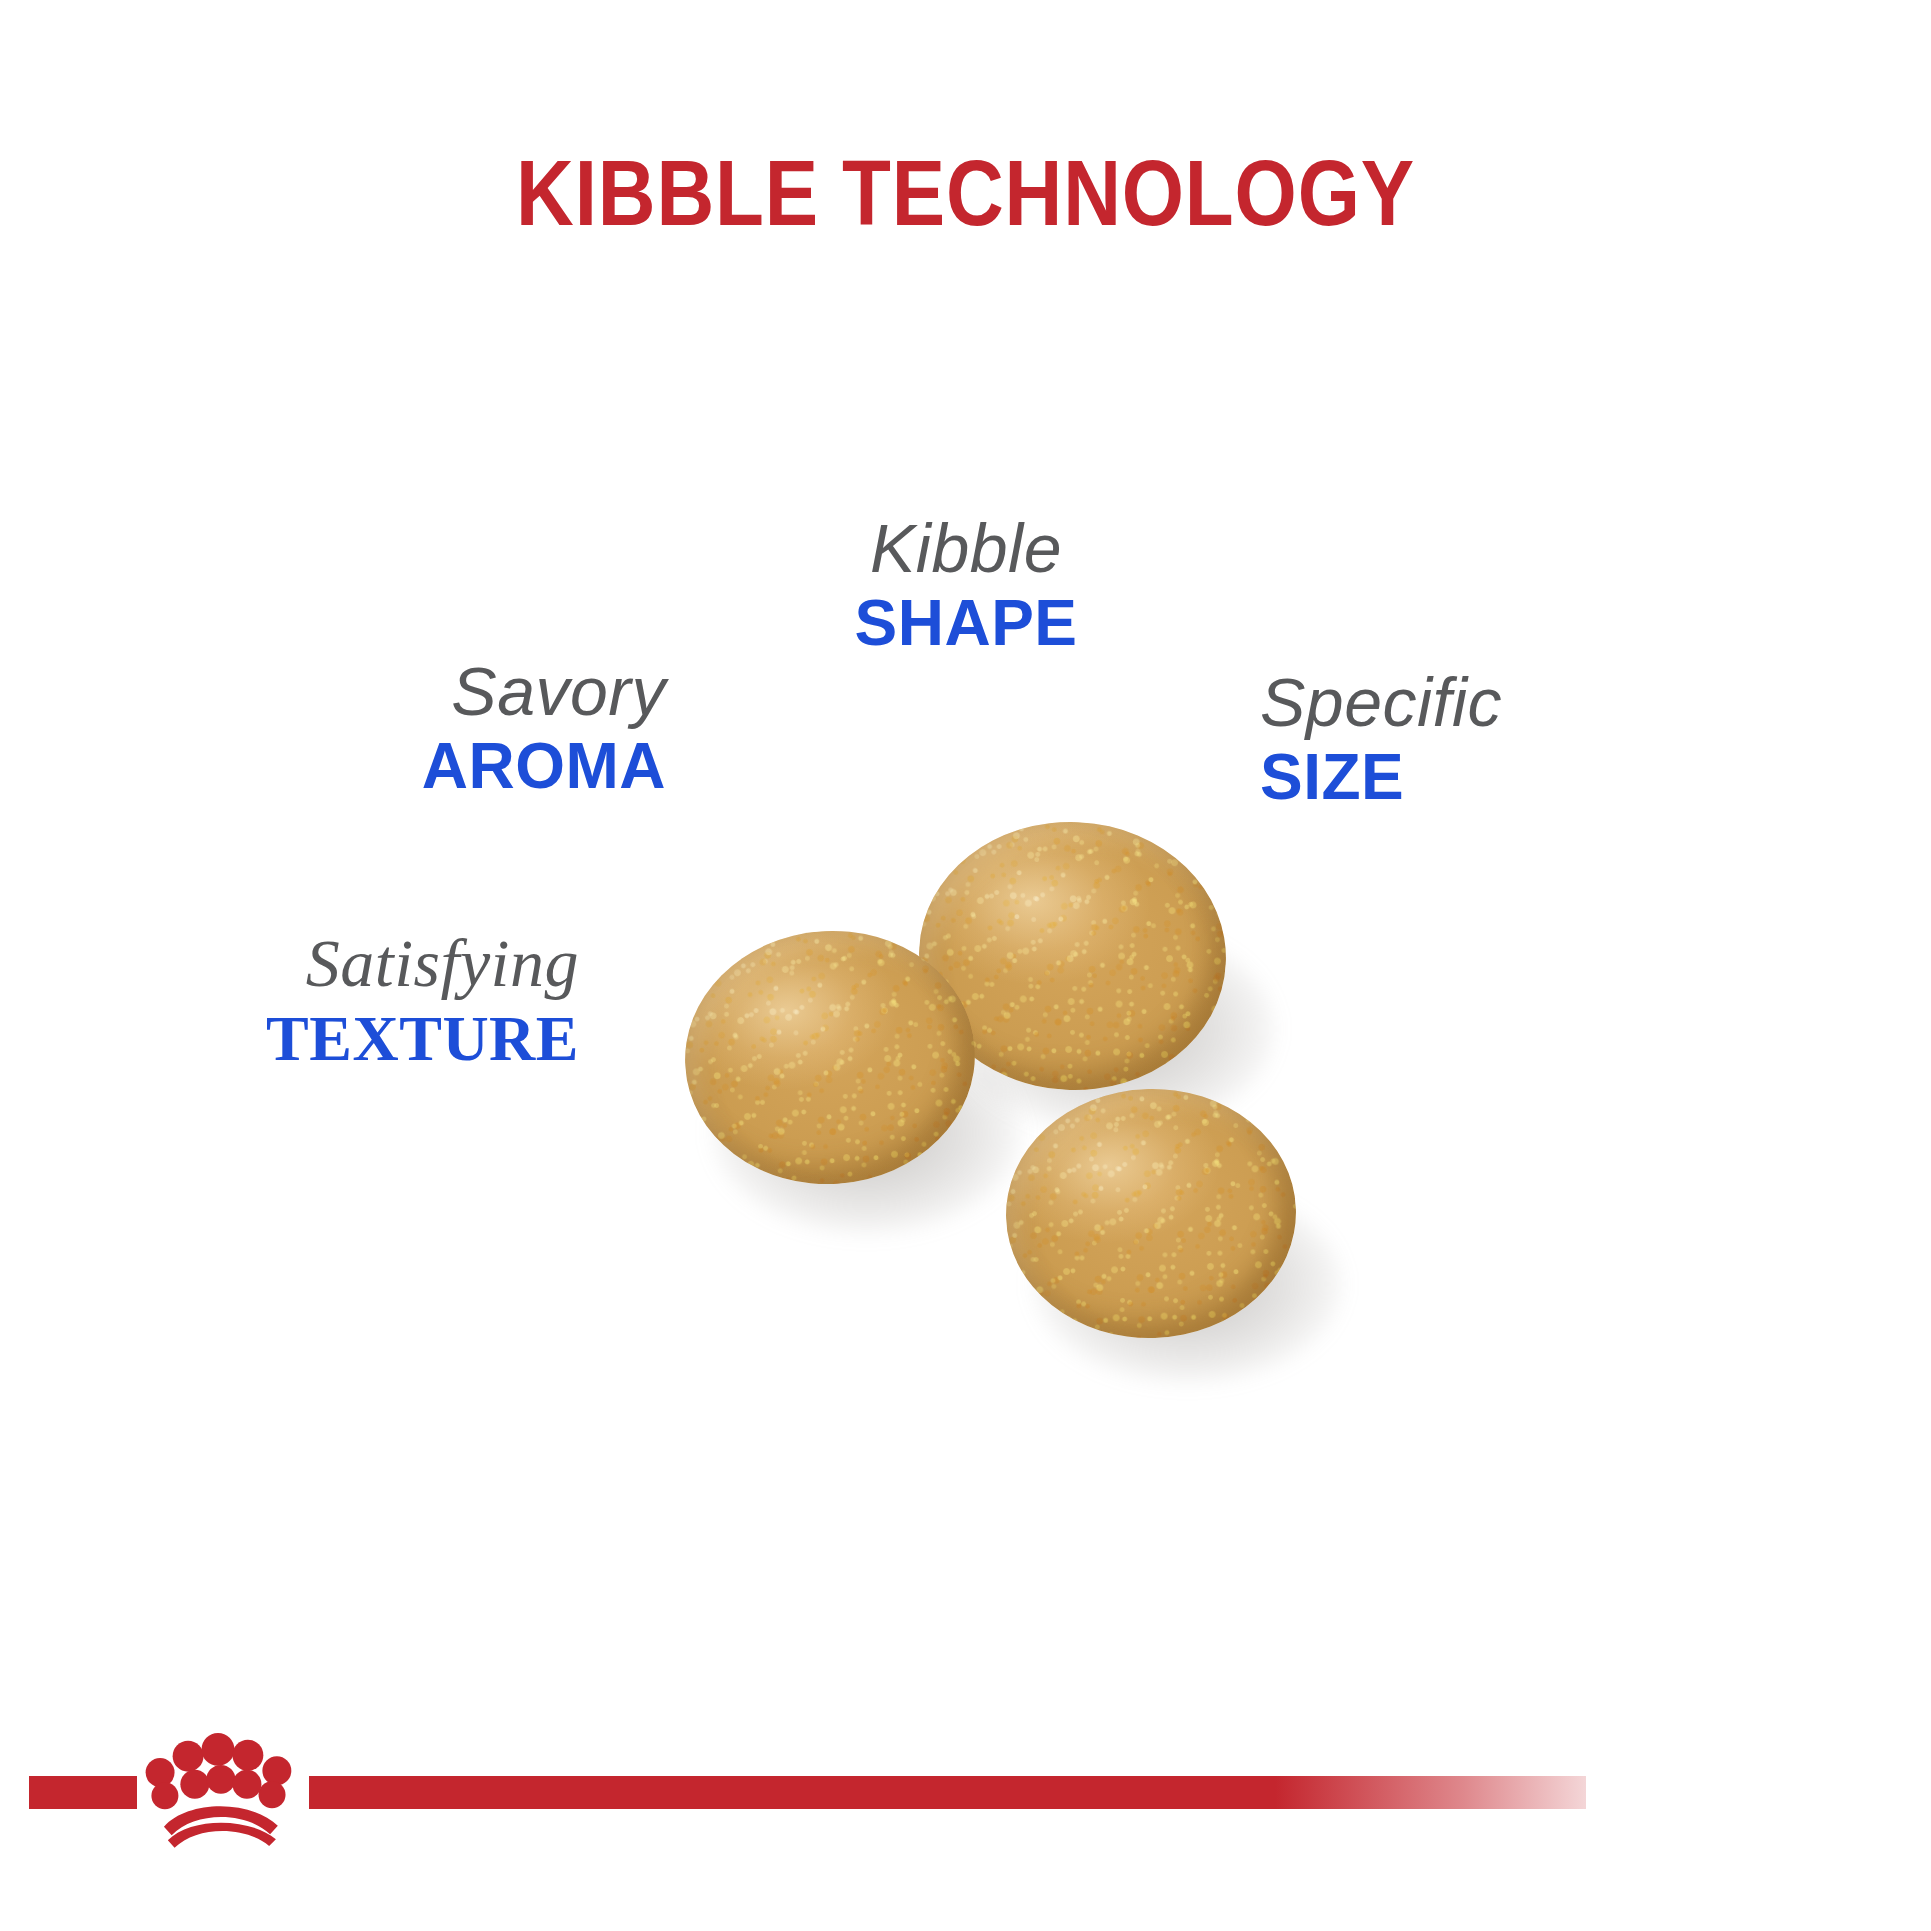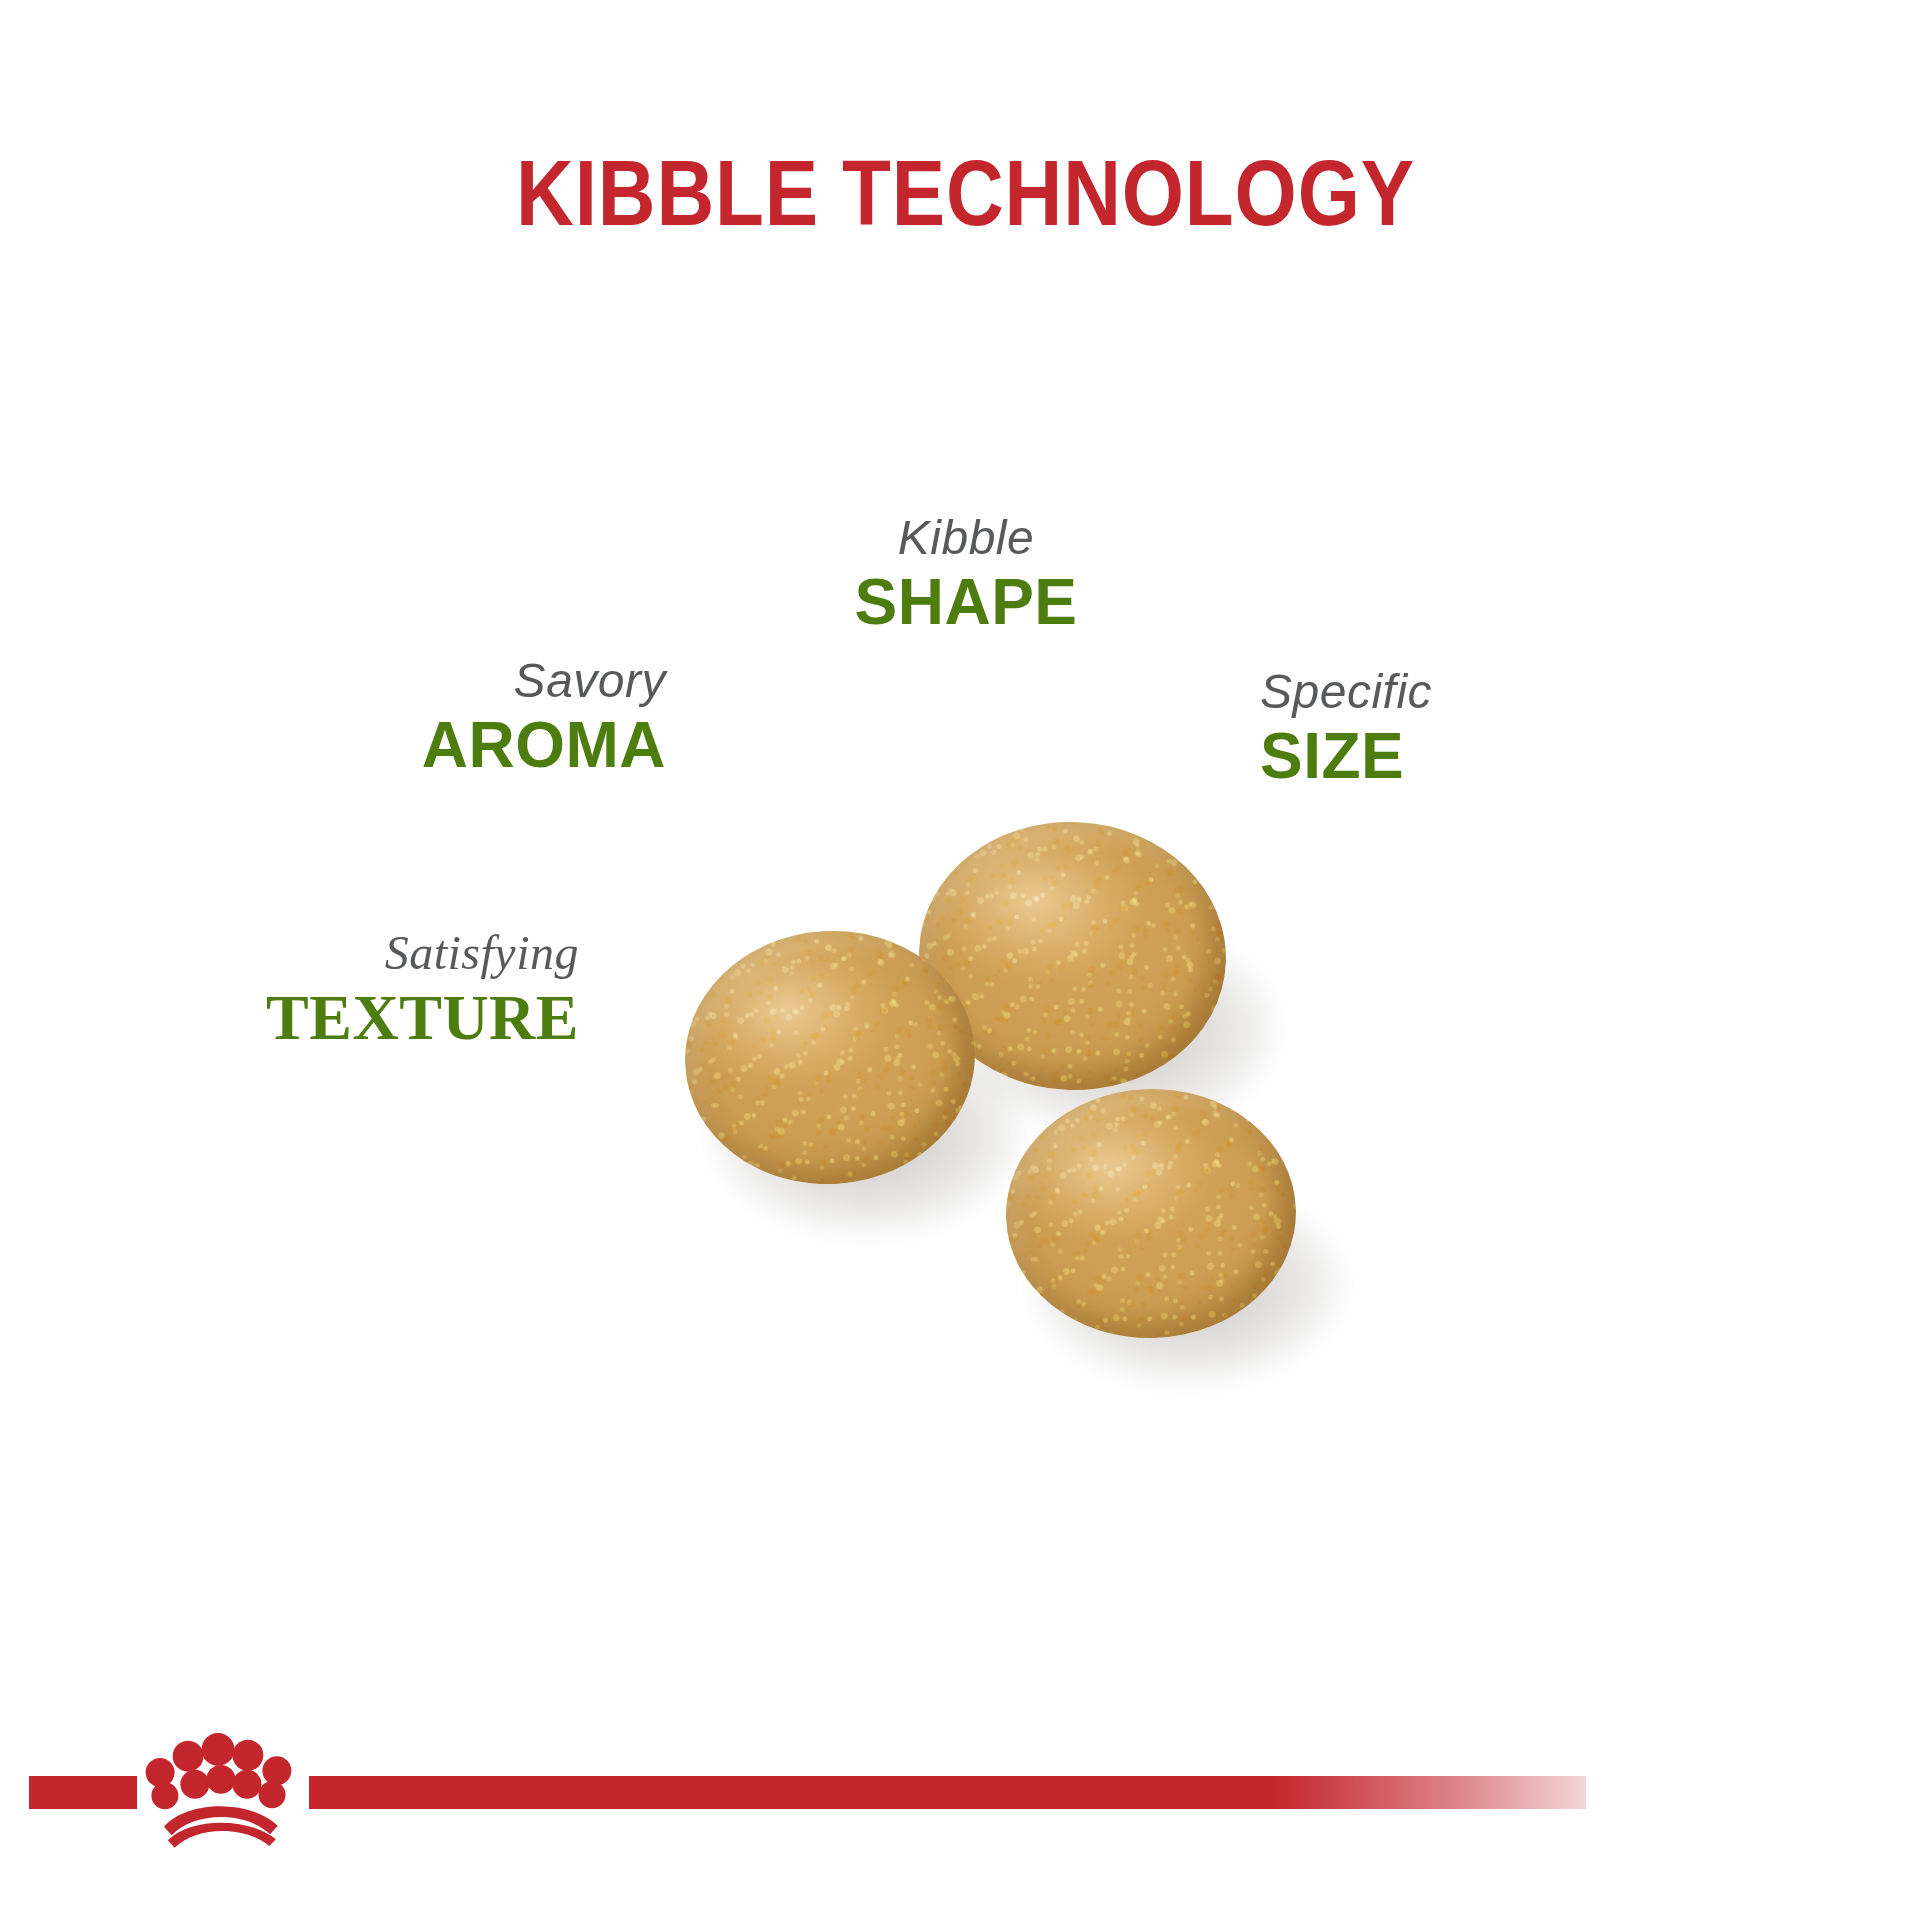--- a/index.html
+++ b/index.html
@@ -45,26 +45,26 @@
   .feature {
     position: absolute;
     white-space: nowrap;
     line-height: 1.08;
   }
   .feature .top {
     display: block;
     color: #58595B;
     font-style: italic;
     font-weight: 400;
-    font-size: 48px;
+    font-size: 68px;
     letter-spacing: 0.5px;
   }
   .feature .bottom {
     display: block;
-    color: #4d7c0f;
+    color: #1d4ed8;
     font-weight: 700;
     font-size: 64px;
     letter-spacing: 0.5px;
     margin-top: 3.9px;
   }
 
   .feature.align-left  { text-align: left; }
   .feature.align-right { text-align: right; }
   .feature.align-center{ text-align: center; }
 

